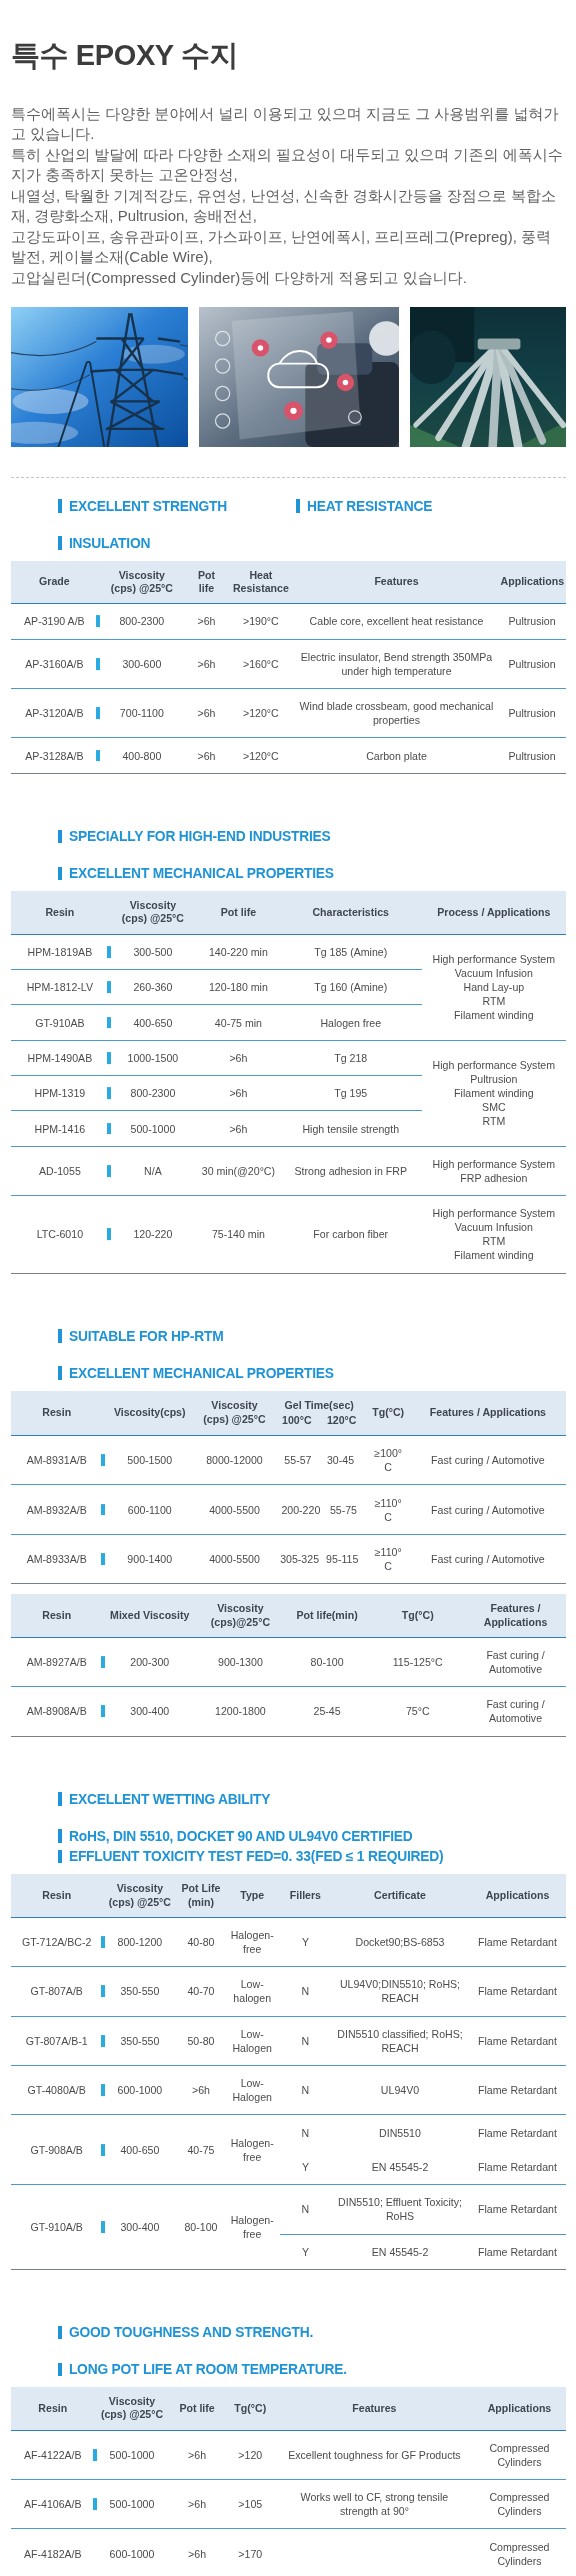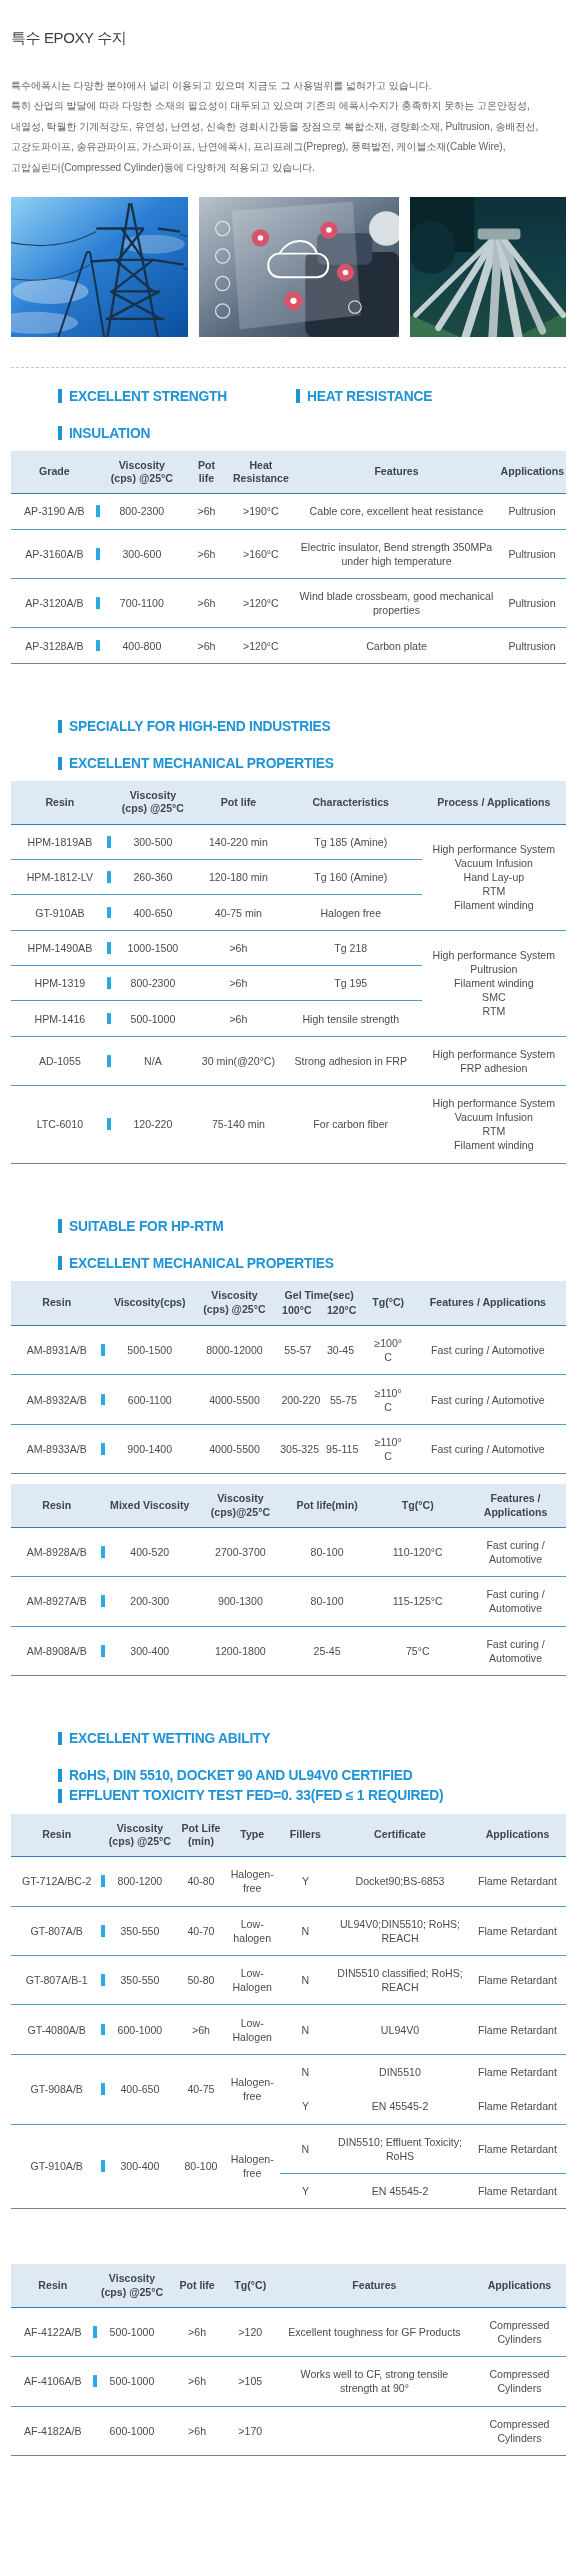--- a/index.html
+++ b/index.html
@@ -1,19 +1,19 @@
 <!DOCTYPE html>
 <html style="font-size:12.6px"><head>
 <meta charset="utf-8">
 <style>
   html,body{margin:0;padding:0;background:#ffffff;}
   body{font-family:"Liberation Sans","DejaVu Sans",sans-serif;color:#4a4a4a;}
   .page{width:577px;box-sizing:border-box;padding:20.5px 11px 36px;margin:0;}
-  h1.title{font-size:15px;color:#3c3c3c;font-weight:normal;margin:8px 0 28px;letter-spacing:-0.4px;}
-  .intro{font-size:10px;line-height:20.5px;color:#5f5f5f;white-space:pre-line;margin:0 0 19px;}
+  h1.title{font-size:29px;color:#3c3c3c;font-weight:bold;margin:15px 0 28px;letter-spacing:-0.4px;}
+  .intro{font-size:15px;line-height:20.5px;color:#5f5f5f;white-space:pre-line;margin:0 0 19px;}
   .photos{display:flex;gap:11px;height:140px;margin-bottom:30px;}
   .photo{overflow:hidden;background:#123;}
   .photo.p1{width:177px;} .photo.p2{width:200px;} .photo.p3{flex:1;}
   .photo svg{display:block;width:100%;height:100%;}
   hr.dashed{border:none;border-top:0.8px dashed #c6c6c6;margin:0;}
   .section{margin-top:20.5px;}
   #sections .section + .section{margin-top:55px;}
   .heading-line{display:flex;align-items:center;gap:22px;margin:2.4px 0 5.5px;flex-wrap:wrap;}
   .hseg{display:flex;align-items:center;gap:7px;padding-left:47px;}
   .hbar{width:3.9px;height:13.4px;background:#1E93D6;flex:0 0 auto;}
@@ -405,28 +405,20 @@
               <th>Mixed Viscosity</th>
               <th>Viscosity
 (cps)@25°C</th>
               <th>Pot life(min)</th>
               <th>Tg(°C)</th>
               <th>Features / Applications</th>
             </tr>
           </thead>
           <tbody>
             <tr>
-              <td class="resin"><span class="marker"></span>AM-8928A/B</td>
-              <td>400-520</td>
-              <td>2700-3700</td>
-              <td>80-100</td>
-              <td>110-120°C</td>
-              <td>Fast curing / Automotive</td>
-            </tr>
-            <tr>
               <td class="resin"><span class="marker"></span>AM-8927A/B</td>
               <td>200-300</td>
               <td>900-1300</td>
               <td>80-100</td>
               <td>115-125°C</td>
               <td>Fast curing / Automotive</td>
             </tr>
             <tr>
               <td class="resin"><span class="marker"></span>AM-8908A/B</td>
               <td>300-400</td>
@@ -540,20 +532,30 @@
             </tr>
             <tr>
               <td>Y</td>
               <td>EN 45545-2</td>
               <td>Flame Retardant</td>
             </tr>
           </tbody>
         </table>
       </div>
       <div class="section">
+        <div class="heading-line">
+          <span class="hseg">
+            <span class="hbar"></span>
+            <span class="htext">GOOD TOUGHNESS AND STRENGTH.</span>
+          </span>
+          <span class="hseg">
+            <span class="hbar"></span>
+            <span class="htext">LONG POT LIFE AT ROOM TEMPERATURE.</span>
+          </span>
+        </div>
         <table class="data-table">
           <colgroup>
             <col style="width: 15.057%;">
             <col style="width: 13.494%;">
             <col style="width: 9.943%;">
             <col style="width: 9.233%;">
             <col style="width: 35.511%;">
             <col style="width: 16.761%;">
           </colgroup>
           <thead>

